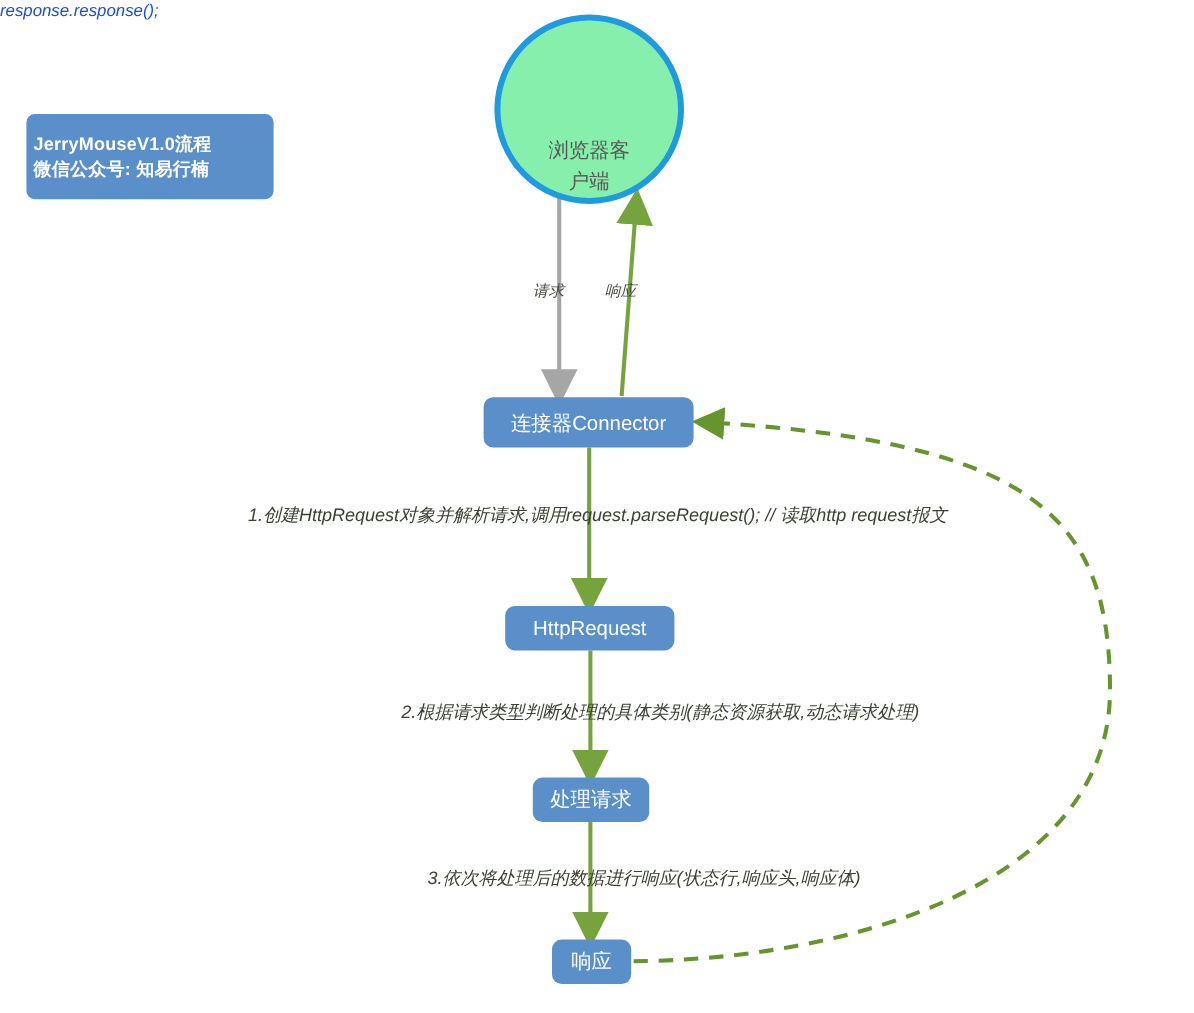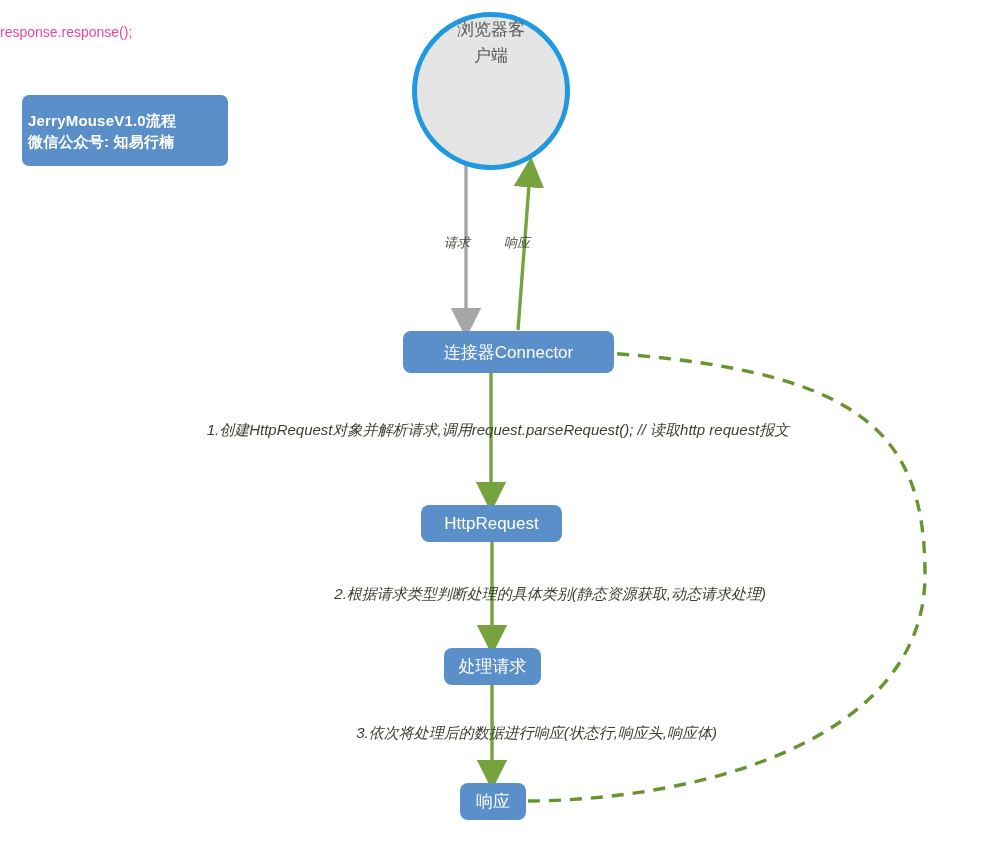--- a/index.html
+++ b/index.html
@@ -58,24 +58,24 @@
 
   
   .circle-node {
     position: absolute;
     left: 412px;
     top: 12px;
     width: 158px;
     height: 158px;
     border: 5px solid #1f9ae0;
     border-radius: 50%;
-    background: #e5e5e5;
+    background: #86efac;
     box-sizing: border-box;
     display: flex;
-    align-items: flex-start;
+    align-items: flex-end;
     justify-content: center;
     text-align: center;
     color: #595959;
     font-size: 17px;
     line-height: 26px;
     padding: 0 34px;
   }
 
   
   .node-box {
@@ -86,21 +86,21 @@
     display: flex;
     align-items: center;
     justify-content: center;
     box-sizing: border-box;
     font-size: 17px;
     white-space: nowrap;
   }
   #node-connector {
     left: 403px;
     top: 331px;
-    width: 211px;
+    width: 175px;
     height: 42px;
     font-size: 17px;
   }
   #node-httprequest {
     left: 421px;
     top: 505px;
     width: 141px;
     height: 37px;
     font-size: 17px;
   }
@@ -144,22 +144,22 @@
   #label-response { left: 504px; top: 234px; }
 
   #step1 { left: 157px; top: 419px; text-align: center; width: 682px; }
   #step2 { left: 231px; top: 583px; width: 535px; }
   #step3 { left: 276px; top: 722px; width: 441px; }
 
   #label-resp-call {
     left: 845px;
     top: 581px;
     font-size: 14px;
-    color: #ec4899;
-    margin-top: 24px;
+    font-style: italic;
+    color: #1d4ed8;
   }
 </style>
 </head>
 <body>
 
 <div id="canvas">
 
   <svg class="edges" viewBox="0 0 995 844" xmlns="http://www.w3.org/2000/svg">
     <defs>
       <marker id="arrow-gray" markerWidth="9" markerHeight="9" refX="4.5" refY="4.5" orient="auto" markerUnits="strokeWidth">

